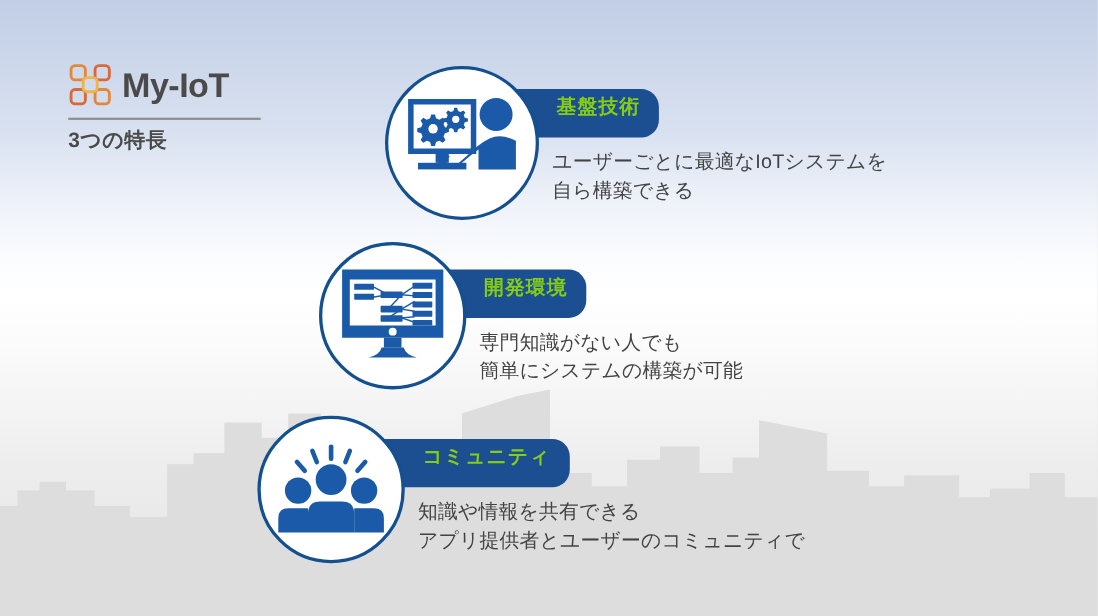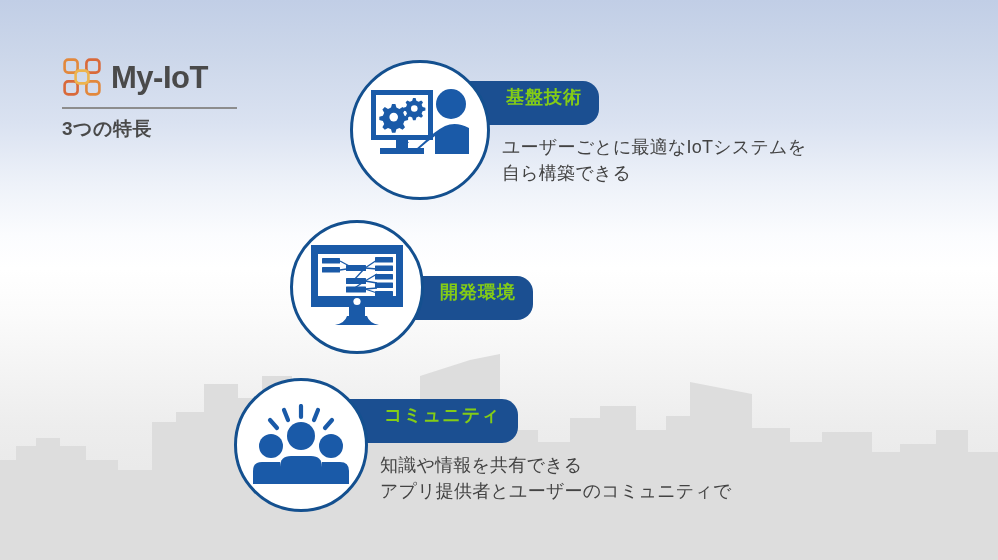--- a/index.html
+++ b/index.html
@@ -267,20 +267,24 @@
             <rect x="66" y="22.5" width="18" height="5.5" rx="0.6"></rect>
             <rect x="66" y="31" width="18" height="5.5" rx="0.6"></rect>
             <rect x="66" y="39.5" width="18" height="5.5" rx="0.6"></rect>
             <rect x="66" y="48" width="18" height="5" rx="0.6"></rect>
           </g>
         </svg>
       </span>
     </div>
     <div class="feature-body">
       <span class="badge">開発環境</span>
+      <div class="copy">
+        <span class="line">専門知識がない人でも</span>
+        <span class="line">簡単にシステムの構築が可能</span>
+      </div>
     </div>
   </div>
 
   <div class="feature feature-3">
     <div class="disc">
       <span>
         <svg viewBox="0 0 100 82" width="100" height="82" aria-hidden="true">
           <g fill="#1a5aa8">
 
             <g stroke="#1a5aa8" stroke-width="4.2" stroke-linecap="round">

